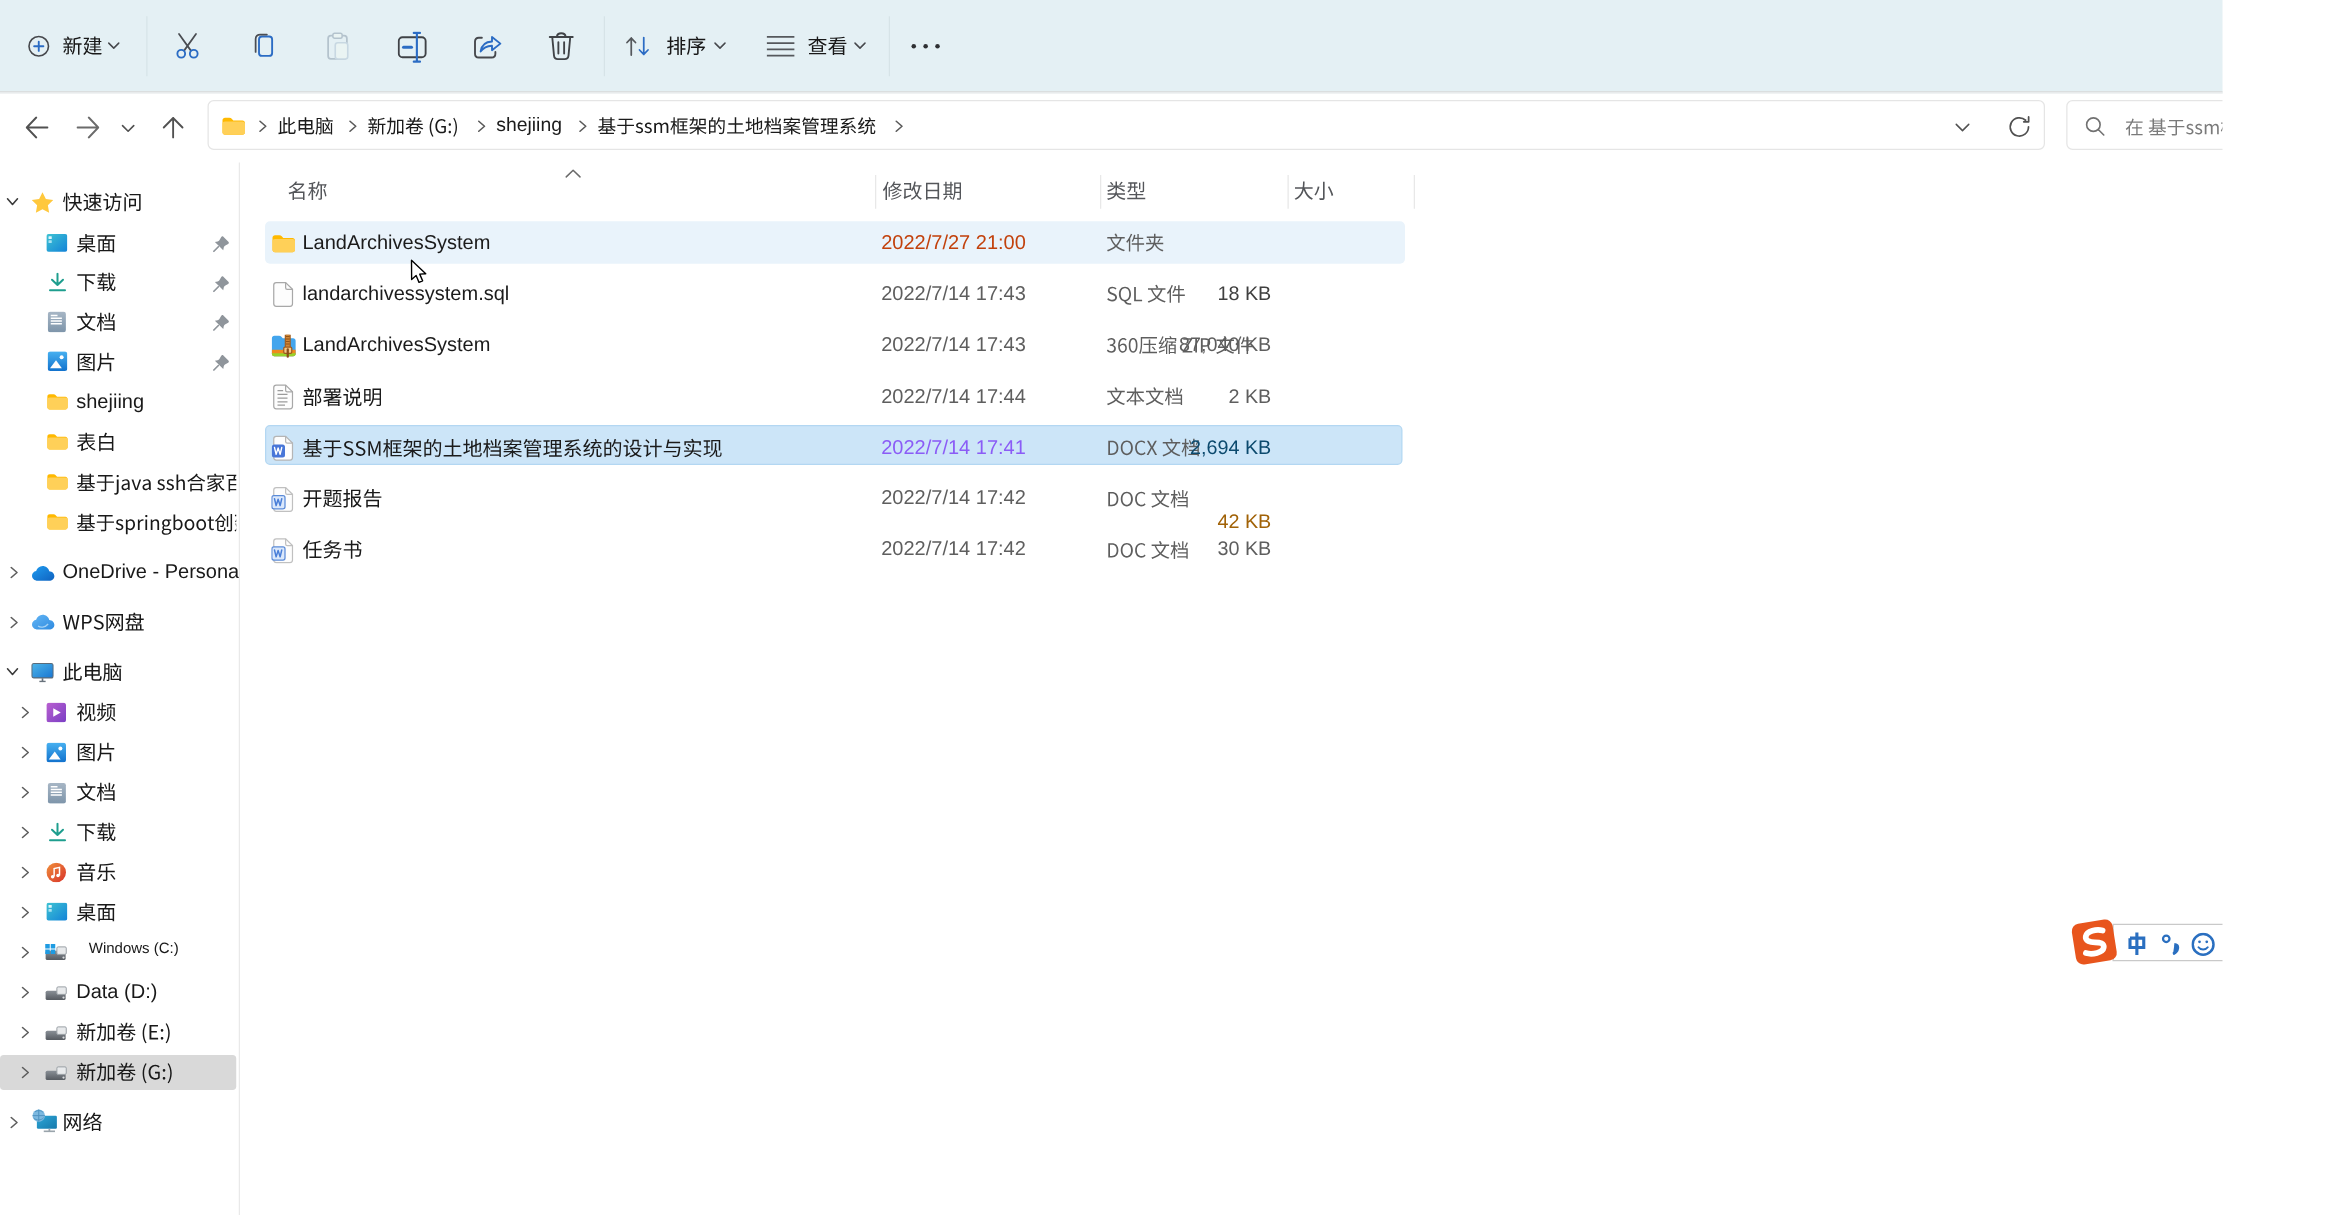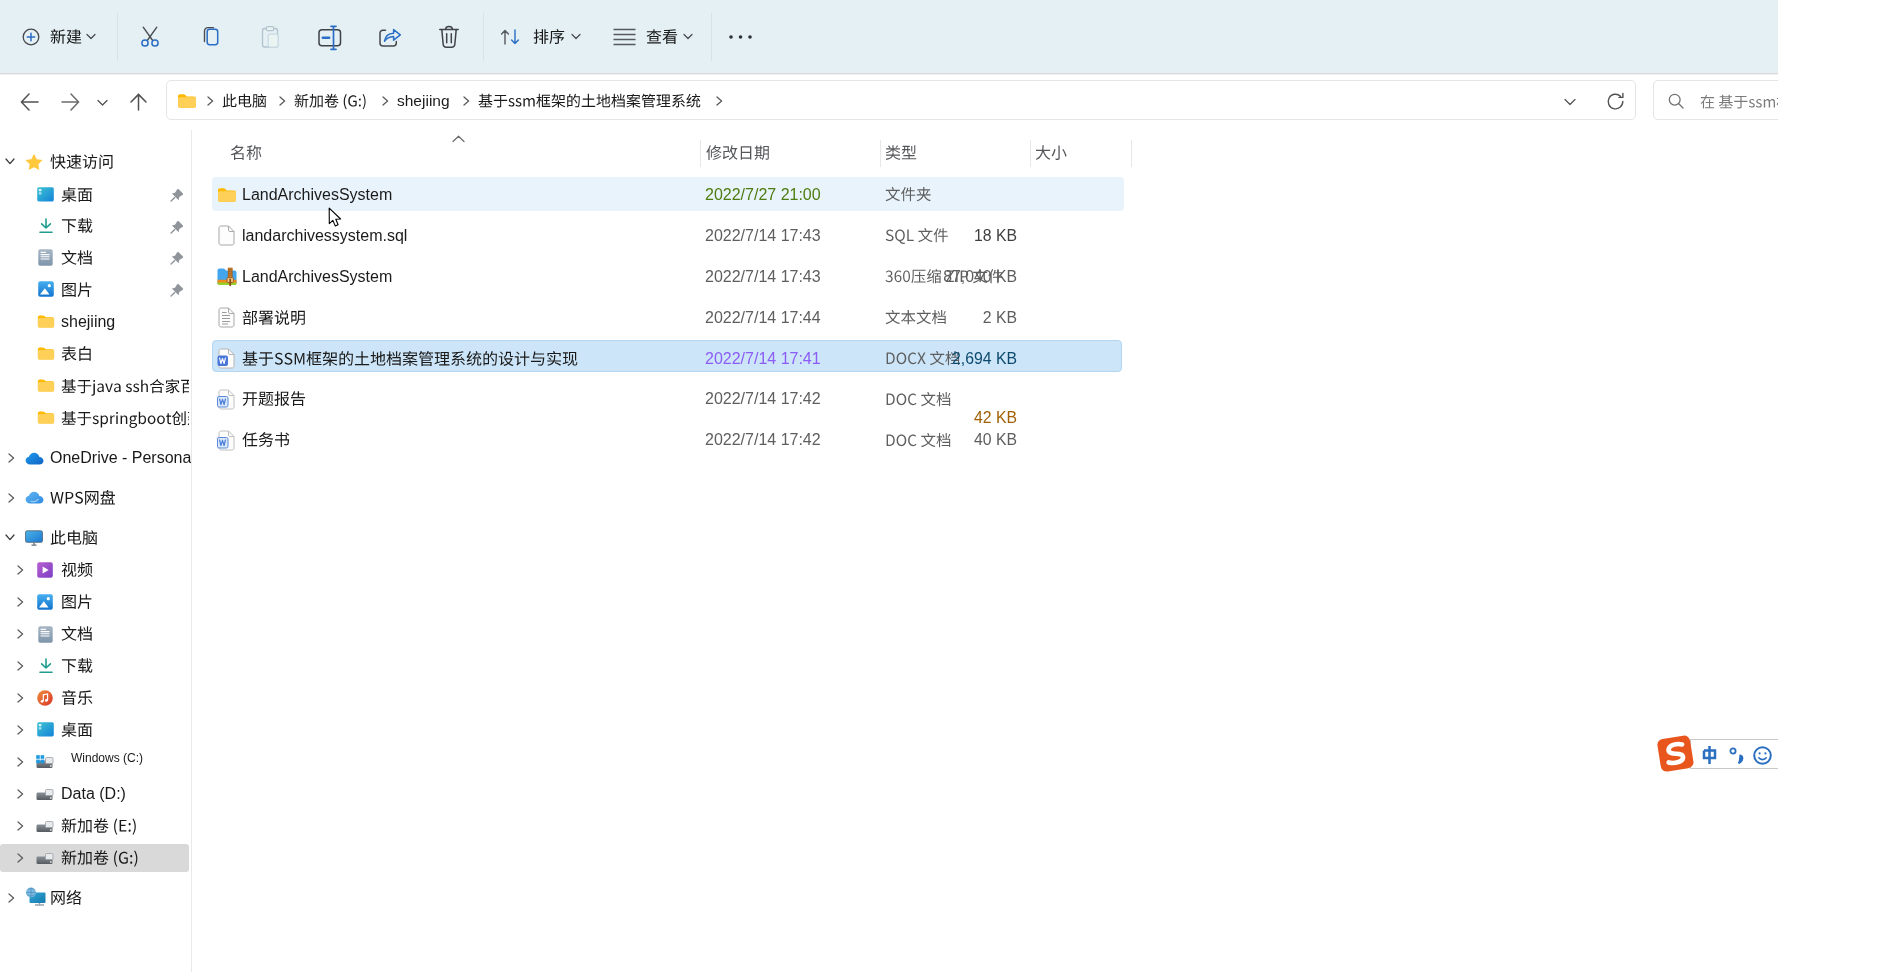--- a/index.html
+++ b/index.html
@@ -517,21 +517,21 @@
     <div class="ab" style="left:880px;top:140px;width:1px;height:27px;background:#e8e8e8"></div>
     <div class="ab" style="left:1030px;top:140px;width:1px;height:27px;background:#e8e8e8"></div>
     <div class="ab" style="left:1131px;top:140px;width:1px;height:27px;background:#e8e8e8"></div>
     <div class="ab" style="left:212px;top:176.6px;width:912px;height:34px;background:#e9f3fb;border-radius:4px"></div>
     <div class="ab" style="left:212px;top:340.0px;width:912px;height:34px;background:#cce5f8;border-radius:4px;border:1px solid #b3d7f2;width:910px;height:32px"></div>
     <svg class="ab" style="left:217px;top:186.7px" width="20" height="16" viewBox="0 0 20 16">
       <path d="M1 3.2C1 2 1.9 1.2 3 1.2H6.5C7.3 1.2 7.9 1.5 8.4 2L9.6 3.4H17C18.1 3.4 19 4.3 19 5.4V12.8C19 13.9 18.1 14.8 17 14.8H3C1.9 14.8 1 13.9 1 12.8Z" fill="#ffb900"></path>
 <path d="M1 5.8C1 4.9 1.9 4.2 3 4.2H17C18.1 4.2 19 4.9 19 5.8V12.8C19 13.9 18.1 14.8 17 14.8H3C1.9 14.8 1 13.9 1 12.8Z" fill="#ffd058"></path>
     </svg>
     <div class="lt" style="left:242.0px;top:182.9px;font-size:16.0px;color:#1b1b1b;font-weight:400">LandArchivesSystem</div>
-    <div class="lt" style="left:705.0px;top:182.9px;font-size:16.0px;color:#4d7c0f;font-weight:400">2022/7/27 21:00</div>
+    <div class="lt" style="left:705.0px;top:182.9px;font-size:16.0px;color:#c2410c;font-weight:400">2022/7/27 21:00</div>
     <svg class="tp" style="left:885.0px;top:182.3px" width="46.5" height="23.2" viewBox="0 -18.0 46.5 23.2">
       <use href="#t26" fill="#5e5e5e"></use>
     </svg>
     <svg class="ab" style="left:218px;top:225px" width="17" height="21" viewBox="0 0 17 21">
       <path d="M1 3C1 1.9 1.9 1 3 1H10.5L16 6.5V18C16 19.1 15.1 20 14 20H3C1.9 20 1 19.1 1 18Z" fill="#fdfdfd" stroke="#a8a8a8" stroke-width="1"></path>
       <path d="M10.5 1L10.5 5.2C10.5 6 11 6.5 11.8 6.5H16" fill="none" stroke="#a8a8a8" stroke-width="1"></path>
     </svg>
     <div class="lt" style="left:242.0px;top:223.8px;font-size:16.0px;color:#1b1b1b;font-weight:400">landarchivessystem.sql</div>
     <div class="lt" style="left:705.0px;top:223.8px;font-size:16.0px;color:#5e5e5e;font-weight:400">2022/7/14 17:43</div>
     <svg class="tp" style="left:885.0px;top:223.2px" width="63.6" height="23.2" viewBox="0 -18.0 63.6 23.2">
@@ -601,21 +601,21 @@
 <rect x="0.5" y="7.5" width="10.5" height="10.5" rx="1.6" fill="#dbe8fb" stroke="#5b8bd8" stroke-width="1"></rect>
 <path d="M2.6 10L3.9 15.5L5.5 10.4L7.1 15.5L8.4 10" stroke="#4a7fd8" stroke-width="1.2" fill="none" stroke-linecap="round" stroke-linejoin="round"></path>
     </svg>
     <svg class="tp" style="left:242.0px;top:427.3px" width="48.0" height="24.0" viewBox="0 -18.6 48.0 24.0">
       <use href="#t35" fill="#1b1b1b"></use>
     </svg>
     <div class="lt" style="left:705.0px;top:428.3px;font-size:16.0px;color:#5e5e5e;font-weight:400">2022/7/14 17:42</div>
     <svg class="tp" style="left:885.0px;top:427.7px" width="66.5" height="23.2" viewBox="0 -18.0 66.5 23.2">
       <use href="#t34" fill="#5e5e5e"></use>
     </svg>
-    <div class="lt" style="right:761.0px;top:428.4px;font-size:15.8px;color:#5e5e5e;font-weight:400">40 KB</div>
+    <div class="lt" style="right:761.0px;top:428.4px;font-size:15.8px;color:#5e5e5e;font-weight:400">30 KB</div>
     <svg class="ab" style="left:328px;top:207px" width="16" height="23" viewBox="0 0 16 23">
       <path d="M1.2 1.2L1.3 16.6L4.9 13.4L7.2 18.9L10.1 17.7L7.8 12.3L12.6 12Z" fill="#fff" stroke="#000" stroke-width="1.1" stroke-linejoin="round"></path>
     </svg>
     <div class="ab" style="left:1690px;top:739px;width:192px;height:32px;background:#ffffff;border:1px solid #c9c9c9;width:190px;height:30px"></div>
     <svg class="ab" style="left:1655px;top:733px" width="42" height="42" viewBox="0 0 42 42">
       <g transform="rotate(-9 21 21)">
         <rect x="4" y="4" width="33" height="33" rx="6" fill="#e8551d"></rect>
         <path d="M28.5 12.5C24 10.5 16 10.8 14.5 15C13.2 18.7 17.5 20.2 21 20.8C25 21.5 28.3 22.6 27.2 26.2C26 30 17.5 30.5 12.5 28.2" stroke="#fff" stroke-width="4.6" fill="none" stroke-linecap="round"></path>
       </g>
     </svg>

